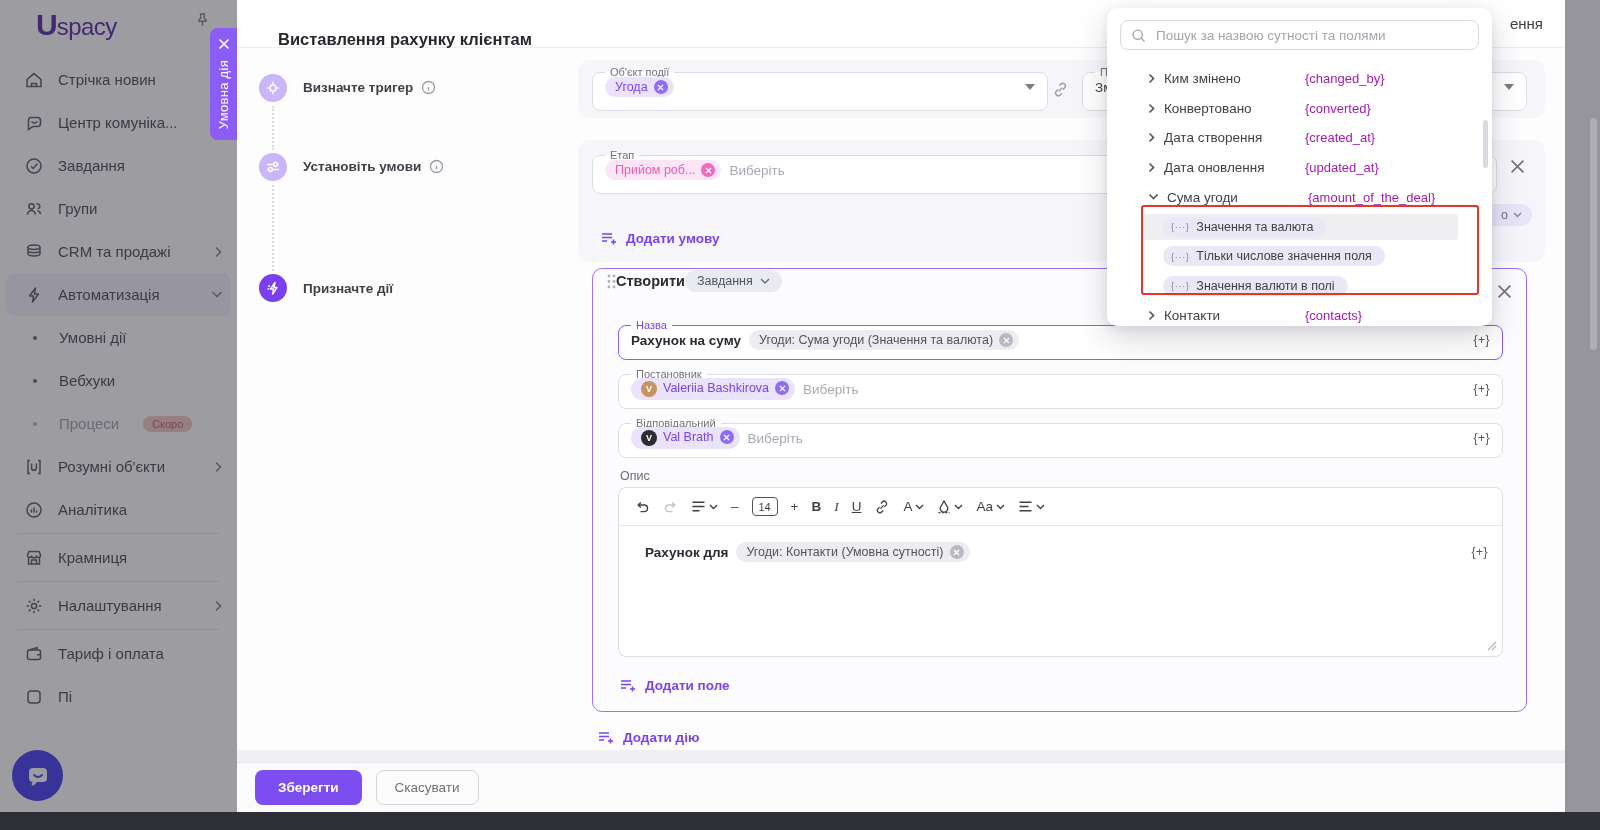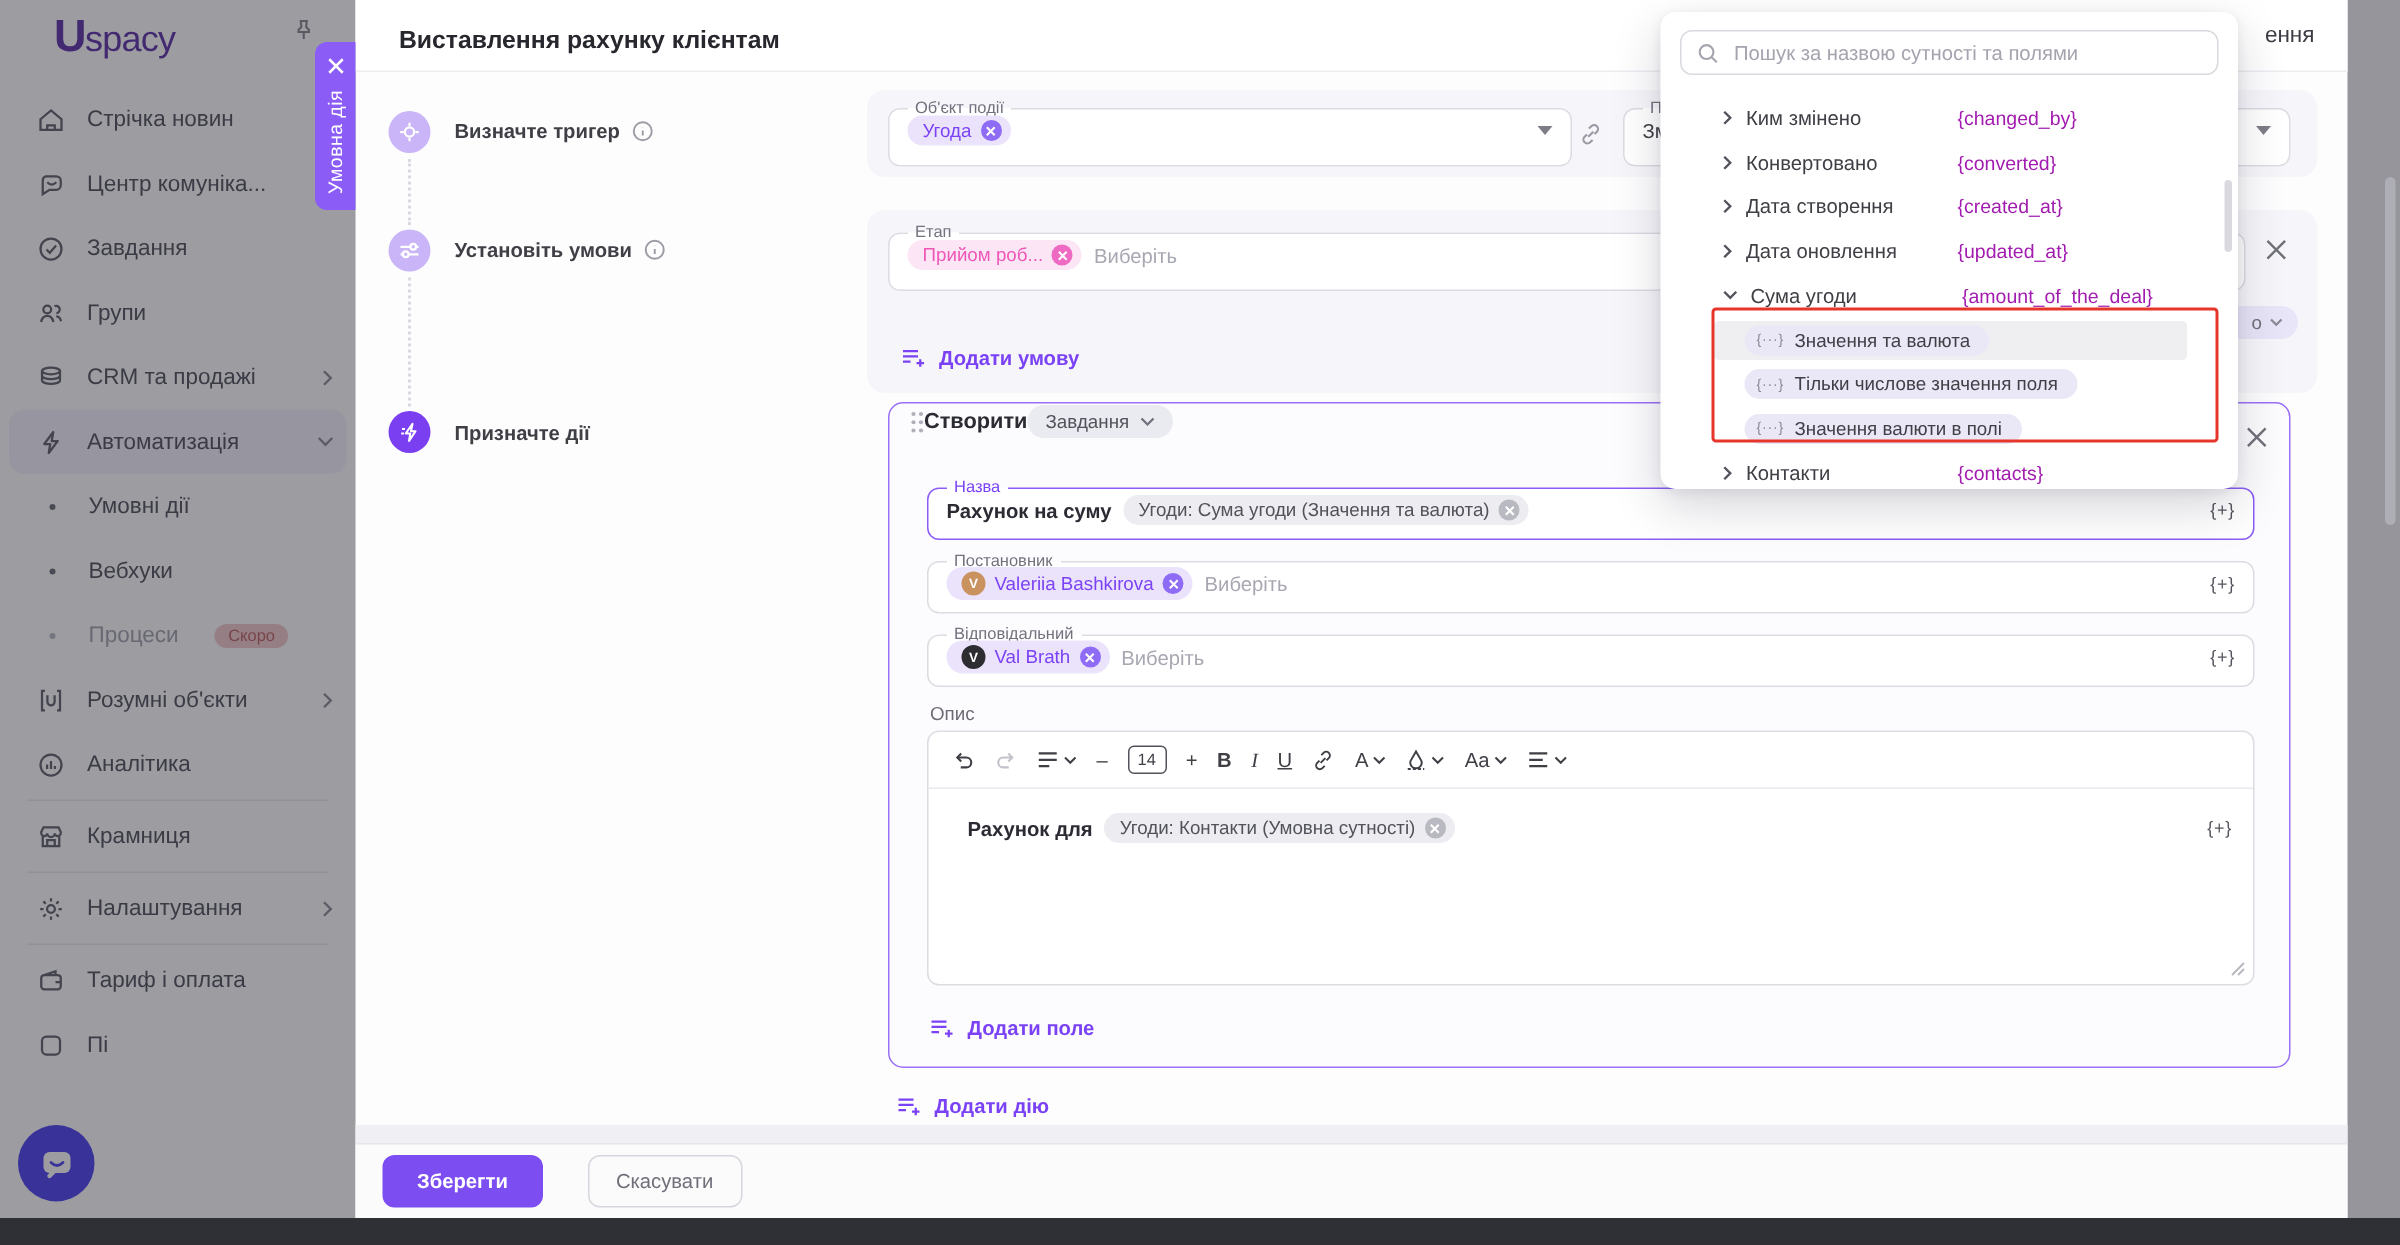--- a/index.html
+++ b/index.html
@@ -53,21 +53,21 @@
   .card{position:absolute;left:341px;width:967px;background:#f6f6fa;border-radius:12px}
   .card-trigger{top:60px;height:58px}
   .card-cond{top:140px;height:122px}
 
   fieldset.f{margin:0;padding:0 12px;background:#fff;border:1px solid #dcdce3;border-radius:8px;position:absolute}
   fieldset.f legend{font-size:11px;color:#72727e;padding:0 5px;line-height:1}
   fieldset.f .frow{display:flex;align-items:center;gap:8px;height:20px;margin-top:-1px}
   fieldset.f-active{border:1.5px solid #8b5cf6}
   fieldset.f-active legend{color:#7a42f4}
 
-  .chip{display:inline-flex;align-items:center;gap:6px;border-radius:999px;padding:3px 6px 3px 10px;font-size:12.5px;white-space:nowrap}
+  .chip{display:inline-flex;align-items:flex-start;gap:6px;border-radius:999px;padding:3px 6px 3px 10px;font-size:12.5px;white-space:nowrap}
   .chip-purple{background:#ebe3fc;color:#7a42f4}
   .chip-pink{background:#fce6f5;color:#ee58b8}
   .chip-gray{background:#ececf1;color:#52525b}
   .chip-x{width:14px;height:14px;border-radius:50%;display:flex;align-items:center;justify-content:center;color:#fff;flex:0 0 14px}
   .x-purple{background:#8f6cf5}.x-pink{background:#ef6ac2}.x-gray{background:#b9b9c2}
   .avatar{width:16px;height:16px;border-radius:50%;flex:0 0 16px;display:flex;align-items:center;justify-content:center;
           color:#fff;font-size:9px;font-weight:700}
   .placeholder{color:#a8a8b3;font-size:13.5px}
   .sel-caret{width:0;height:0;border-left:5px solid transparent;border-right:5px solid transparent;border-top:6px solid #7d7d88}
   .spacer{flex:1}
@@ -94,21 +94,21 @@
   .tb{display:flex;align-items:center;gap:3px;font-size:13.5px;color:#3f3f46}
   .tb.dim{color:#c2c2ca}
   .tb b{font-weight:700}.tb i{font-family:"Liberation Serif",serif}
   .fs-box{border:1.5px solid #52525b;border-radius:4px;width:26px;height:19px;display:flex;align-items:center;
           justify-content:center;font-size:11px;color:#3f3f46}
   .ed-row{display:flex;align-items:center;gap:8px;padding:16px 14px 0 26px}
   .ed-bold{font-size:13.5px;font-weight:700;color:#2b2b33}
   .resize{position:absolute;right:5px;bottom:5px;color:#b5b5bd}
 
   .footer{position:absolute;left:0;right:0;top:762px;height:50px;background:#fbfbfc;border-top:1px solid #e6e6eb;
-          display:flex;align-items:center;gap:30px;padding-left:18px}
+          display:flex;align-items:center;gap:14px;padding-left:18px}
   .btn-save{background:#7c4df0;color:#fff;border:none;border-radius:8px;padding:10px 23px;font-size:13.5px;font-weight:600;
             font-family:inherit;cursor:pointer}
   .btn-cancel{background:transparent;color:#6f6f7a;border:1px solid #d6d6de;border-radius:8px;padding:9px 18px;
               font-size:13.5px;font-family:inherit;cursor:pointer}
   .gray-band{position:absolute;left:0;right:0;top:750px;height:12px;background:#f0f0f4}
 
   
   .cond-tab{position:absolute;left:210px;top:28px;width:27px;height:112px;background:#8b5cf6;
             border-radius:8px 0 0 8px;z-index:60;display:flex;flex-direction:column;align-items:center;padding-top:10px}
   .cond-tab .vtext{writing-mode:vertical-rl;transform:rotate(180deg);color:#fff;font-size:13px;margin-top:10px;letter-spacing:.3px}
@@ -314,21 +314,21 @@
         </span>
     </div>
   </aside>
 
   <div class="overlay"></div>
   <div class="bottom-strip"></div>
   <div class="page-scroll"></div>
 
   <section class="modal">
     <header class="modal-header">
-      <h1 class="modal-title" style="margin:4px">Виставлення рахунку клієнтам</h1>
+      <h1 class="modal-title" style="margin:16px">Виставлення рахунку клієнтам</h1>
       <span class="header-partial">ення</span>
     </header>
 
     <div class="step-circle" style="top:74px">
       <svg width="16" height="16" viewBox="0 0 16 16" fill="none" stroke="#fff" stroke-width="1.5">
           <circle cx="8" cy="8" r="3.1"></circle>
           <path d="M8 1.8v2.3M8 11.9v2.3M1.8 8h2.3M11.9 8h2.3"></path>
         </svg>
     </div>
     <div class="connector" style="top:106px;height:44px"></div>

